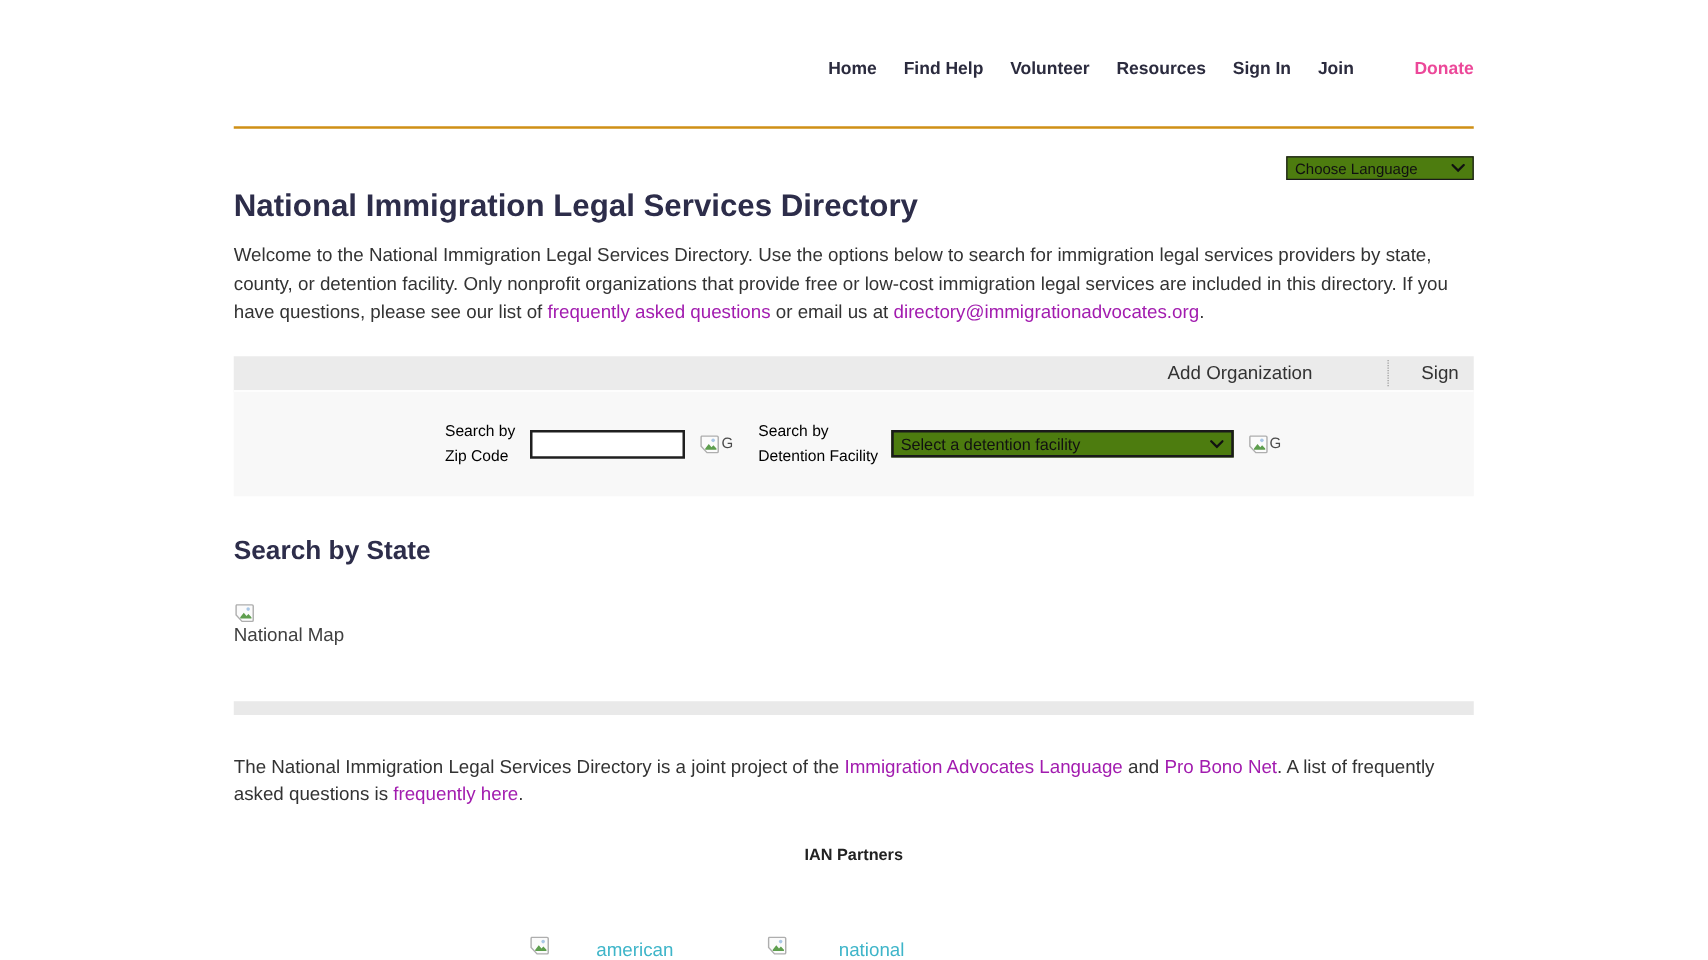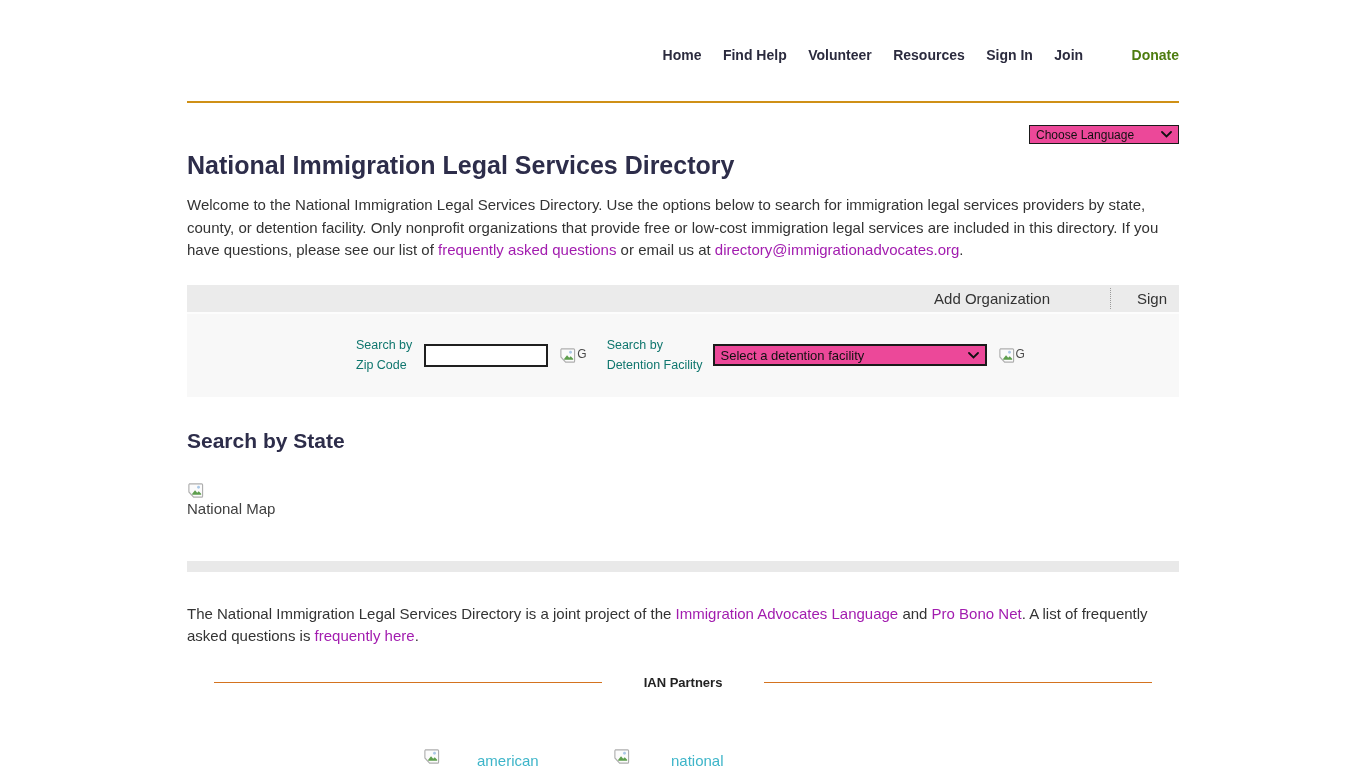--- a/index.html
+++ b/index.html
@@ -12,28 +12,28 @@
   }
   .container { width: 992px; margin: 0 auto; position: relative; }
 
   
   .topnav { padding-top: 46px; text-align: right; }
   .topnav a {
     display: inline-block; margin-left: 17px;
     font-size: 14px; font-weight: bold; color: #2b2b3e;
     text-decoration: none; cursor: pointer;
   }
-  .topnav a.donate { color: #4d7c0f; margin-left: 44px; }
+  .topnav a.donate { color: #ec4899; margin-left: 44px; }
 
   .gold-rule { margin-top: 37px; border: 0; border-top: 2px solid #cf9016; height: 0; }
 
   
   .lang-row { margin-top: 22px; display: flex; justify-content: flex-end; }
   .select-box {
-    background: #ec4899; border: 1px solid #1a1a1a;
+    background: #4d7c0f; border: 1px solid #1a1a1a;
     display: flex; align-items: center; justify-content: space-between;
     font-size: 12px; color: #111; padding: 0 6px; cursor: pointer;
   }
   .lang-select { width: 150px; height: 19px; }
 
   
   h1.page-title { margin: 7px 0 0 0; font-size: 25px; font-weight: bold; color: #2d2d4a; }
   p.intro { margin: 14px 0 0 0; font-size: 15px; line-height: 22.5px; color: #333; }
   a.teal { color: #a21caf; text-decoration: none; cursor: pointer; }
 
@@ -42,21 +42,21 @@
     margin-top: 23px; background: #ebebeb; height: 29px;
     display: flex; justify-content: flex-end; align-items: center;
     border-bottom: 2px solid #fdfdfd;
   }
   .toolbar a { font-size: 15px; color: #333; text-decoration: none; cursor: pointer; margin-left: 46px; }
   .toolbar .add-org { padding-right: 14px; }
   .toolbar .print { border-left: 1px dotted #9a9a9a; padding: 2px 12px 2px 26px; }
 
   
   .search-area { background: #f8f8f8; height: 83px; display: flex; align-items: center; }
-  .search-label { font-size: 12.5px; color: #0f766e; line-height: 20px; }
+  .search-label { font-size: 12.5px; color: #000000; line-height: 20px; }
   .zip-label { margin-left: 169px; text-align: left; }
   .zip-input {
     margin-left: 12px; width: 124px; height: 23px;
     border: 2px solid #1f1f1f; background: #fff; padding: 0 4px; font-size: 13px;
   }
   .go-btn { margin-left: 11px; display: inline-flex; align-items: flex-start; cursor: pointer; }
   .go-alt { font-size: 12px; color: #4a4a4a; margin-left: 1px; }
   .facility-label { margin-left: 20px; }
   .facility-select { margin-left: 10px; width: 274px; height: 22px; border-width: 2px; font-size: 13px; }
   .chev { flex: none; }
@@ -65,21 +65,21 @@
   .state-heading { margin: 32px 0 0 0; font-size: 21px; font-weight: bold; color: #2d2d4a; }
   .map-row { margin-top: 29px; display: flex; justify-content: center; align-items: flex-start; cursor: pointer; flex-direction: column; }
   .map-alt { font-size: 15px; color: #3f3f3f; margin-top: 1px; }
 
   .gray-band { margin-top: 44px; height: 11px; background: #e9e9e9; }
 
   
   p.footer-text { margin: 31px 0 0 0; font-size: 15px; line-height: 22.5px; color: #333; }
 
   
-  .partners-divider { margin-top: 27px; padding: 0 27px; display: flex; align-items: center; }
+  .partners-divider { margin-top: 27px; padding: 0 27px; display: flex; align-items: center; flex-direction: column; }
   .partners-divider .line { flex: 1; border-top: 1px solid #d4731f; }
   .partners-divider .label { margin: 0 42px; font-size: 13px; font-weight: bold; color: #222; white-space: nowrap; }
 
   
   .logos { position: absolute; top: 748px; left: 0; width: 100%; height: 40px; }
   .logo-link { position: absolute; display: flex; align-items: flex-start; text-decoration: none; cursor: pointer; }
   .logo-a { left: 423px; }
   .logo-b { left: 613px; }
   .logo-alt { font-size: 15px; color: #3eb5c9; margin-top: 4px; }
   .logo-a .logo-alt { margin-left: 37px; }

